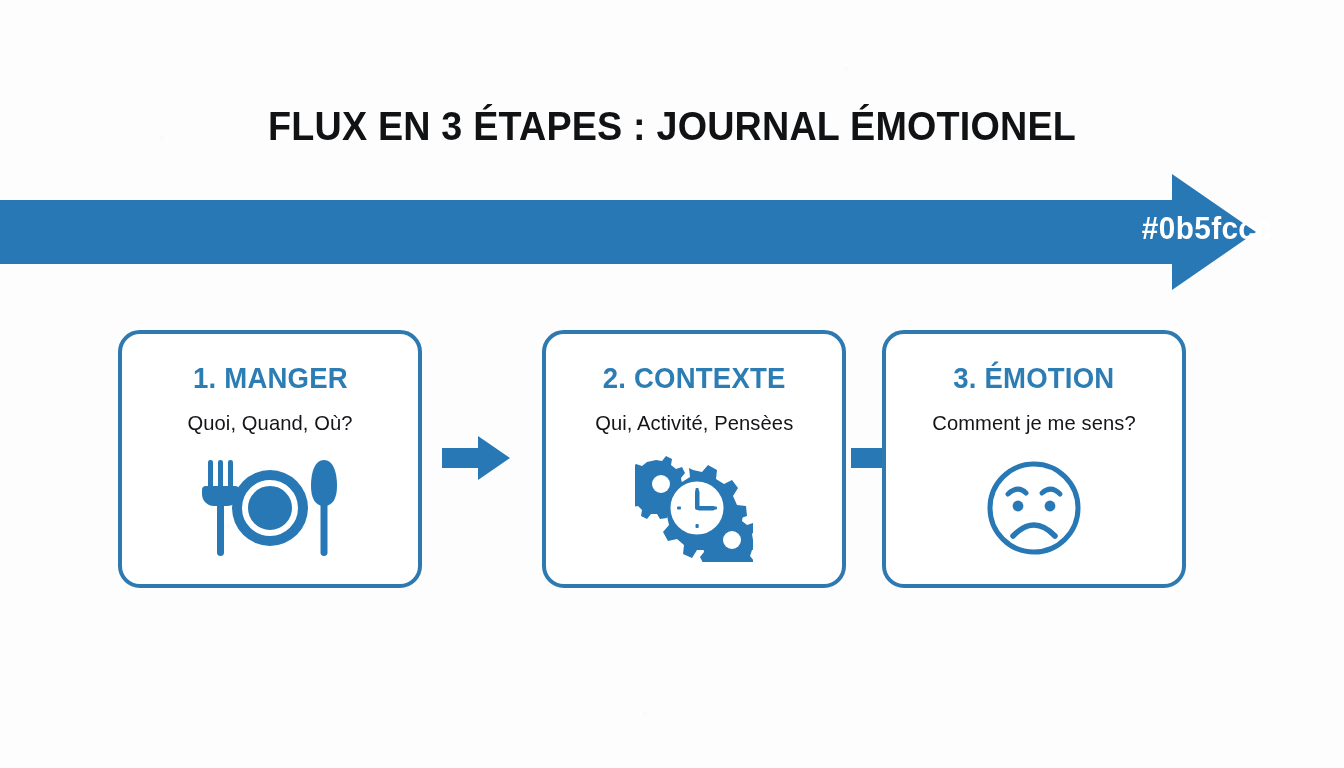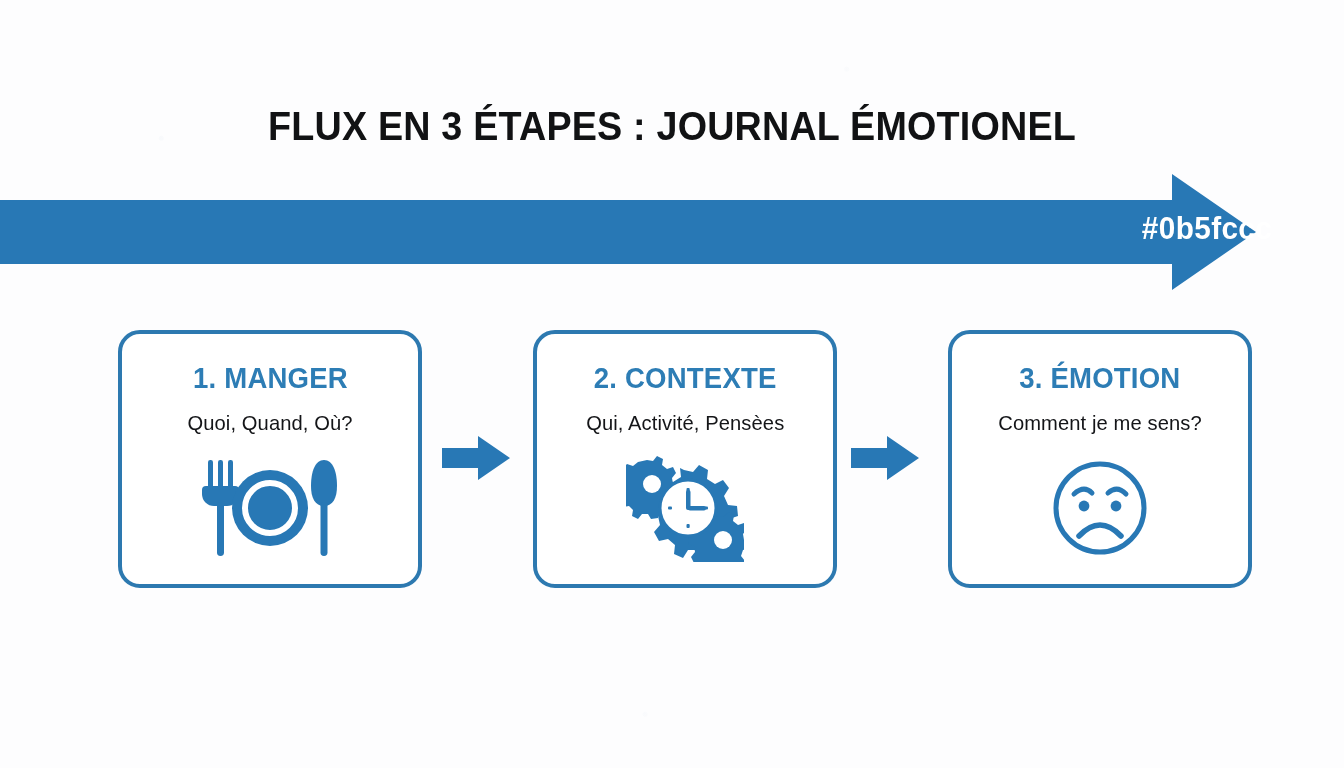--- a/index.html
+++ b/index.html
@@ -84,22 +84,22 @@
     height: 258px;
     box-sizing: border-box;
     border: 4px solid #2d79b0;
     border-radius: 22px;
     background: #ffffff;
     display: flex;
     flex-direction: column;
     align-items: center;
   }
   .step-card.c1 { left: 0; }
-  .step-card.c2 { left: 415px; }
-  .step-card.c3 { left: 830px; text-align: center; }
+  .step-card.c2 { left: 424px; }
+  .step-card.c3 { left: 764px; text-align: center; }
 
   .card-title {
     margin-top: 28px;
     font-family: "Liberation Sans Narrow", "Liberation Sans", sans-serif;
     font-weight: 700;
     font-size: 29px;
     color: #2d7db5;
     letter-spacing: 0.2px;
     transform: scaleX(0.95);
     white-space: nowrap;

